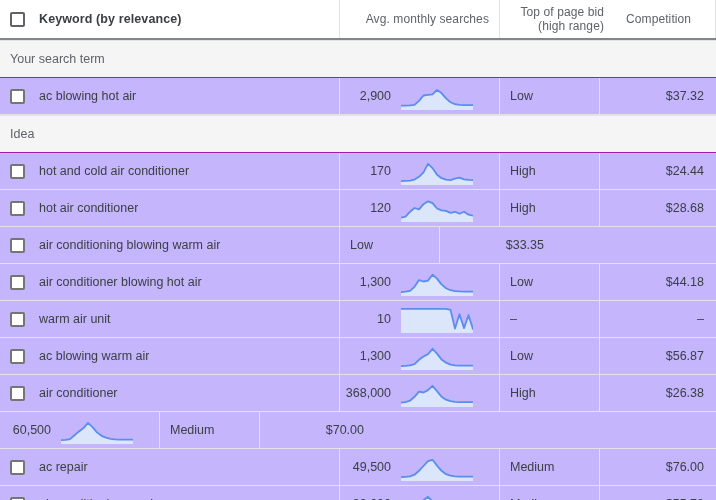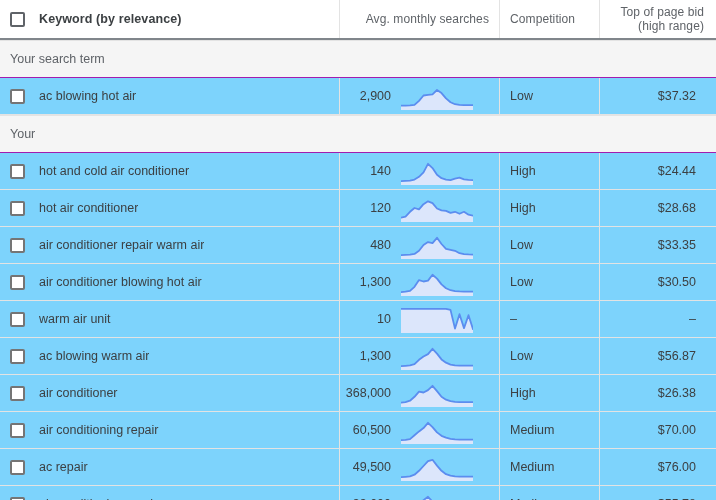--- a/index.html
+++ b/index.html
@@ -20,21 +20,21 @@
     width: 716px;
     position: relative;
   }
 
   
   .row {
     position: relative;
     display: flex;
     align-items: stretch;
     box-sizing: border-box;
-    background: #7dd3fc;
+    background: #c4b5fd;
   }
 
   
   .header-row {
     height: 40px;
     border-bottom: 2px solid #80868b;
     background: #ffffff;
   }
   .header-row .cell {
     display: flex;
@@ -99,21 +99,21 @@
     padding-right: 26px;
     justify-content: flex-end;
   }
   .cell-comp {
     width: 100px;
     border-right: 1px solid #e3e3e3;
     padding-left: 10px;
   }
   .cell-bid {
     width: 116px;
-    padding-right: 20px;
+    padding-right: 12px;
     justify-content: flex-end;
   }
 
   
   .header-row .cell-keyword { width: 340px; padding-left: 10px; }
   .header-row .cell-avg     { width: 160px; padding-right: 10px; }
   .header-row .cell-comp    { width: 100px; padding-left: 10px; }
   .header-row .cell-bid     { width: 116px; padding-right: 12px; }
 
   
@@ -171,29 +171,29 @@
 <div class="kp-table">
 
   <div class="row header-row">
     <div class="cell cell-keyword">
       <span class="checkbox"></span>
       <span>Keyword (by relevance)</span>
     </div>
     <div class="cell cell-avg">
       <span>Avg. monthly searches</span>
     </div>
-    <div class="cell cell-comp">
-      <span>Competition</span>
-    </div>
     <div class="cell cell-bid">
       <span class="header-bid-text">
         <span>Top of page bid</span><br>
         <span>(high range)</span>
       </span>
     </div>
+    <div class="cell cell-comp">
+      <span>Competition</span>
+    </div>
   </div>
 
   <div id="table-body">
       <div class="row group-row">
         <span class="group-label">Your search term</span>
       </div>
       <div class="row data-row">
         <div class="cell cell-keyword">
           <span class="checkbox"></span>
           <span class="kw-text">ac blowing hot air</span>
@@ -208,30 +208,30 @@
           </span>
         </div>
         <div class="cell cell-comp">
           <span>Low</span>
         </div>
         <div class="cell cell-bid">
           <span>$37.32</span>
         </div>
       </div>
       <div class="row group-row">
-        <span class="group-label">Your</span>
+        <span class="group-label">Idea</span>
       </div>
       <div class="row data-row">
         <div class="cell cell-keyword">
           <span class="checkbox"></span>
           <span class="kw-text">hot and cold air conditioner</span>
         </div>
         <div class="cell cell-avg">
           <span class="avg-wrap">
-            <span class="avg-number">140</span>
+            <span class="avg-number">170</span>
             <svg class="spark" viewBox="0 0 72 28" preserveAspectRatio="none">
               <path d="M0.0 24.1 L4.5 23.8 L9.0 23.6 L13.5 22.6 L18.0 19.8 L22.5 15.4 L27.0 6.8 L31.5 11.1 L36.0 17.8 L40.5 21.2 L45.0 22.6 L49.5 23.1 L54.0 21.7 L58.5 20.7 L63.0 22.4 L67.5 22.9 L72.0 23.1 L72 28 L0 28 Z" fill="#dce6fb"></path>
               <path d="M0.0 24.1 L4.5 23.8 L9.0 23.6 L13.5 22.6 L18.0 19.8 L22.5 15.4 L27.0 6.8 L31.5 11.1 L36.0 17.8 L40.5 21.2 L45.0 22.6 L49.5 23.1 L54.0 21.7 L58.5 20.7 L63.0 22.4 L67.5 22.9 L72.0 23.1" fill="none" stroke="#5b8def" stroke-width="1.8" stroke-linejoin="round" stroke-linecap="round"></path>
             </svg>
           </span>
         </div>
         <div class="cell cell-comp">
           <span>High</span>
         </div>
         <div class="cell cell-bid">
@@ -255,30 +255,21 @@
         <div class="cell cell-comp">
           <span>High</span>
         </div>
         <div class="cell cell-bid">
           <span>$28.68</span>
         </div>
       </div>
       <div class="row data-row">
         <div class="cell cell-keyword">
           <span class="checkbox"></span>
-          <span class="kw-text">air conditioner repair warm air</span>
-        </div>
-        <div class="cell cell-avg">
-          <span class="avg-wrap">
-            <span class="avg-number">480</span>
-            <svg class="spark" viewBox="0 0 72 28" preserveAspectRatio="none">
-              <path d="M0.0 24.1 L4.5 23.8 L9.0 23.6 L13.5 22.9 L18.0 19.8 L22.5 14.0 L27.0 11.1 L31.5 12.1 L36.0 6.8 L40.5 13.0 L45.0 17.8 L49.5 18.8 L54.0 19.8 L58.5 22.2 L63.0 23.1 L67.5 23.4 L72.0 23.6 L72 28 L0 28 Z" fill="#dce6fb"></path>
-              <path d="M0.0 24.1 L4.5 23.8 L9.0 23.6 L13.5 22.9 L18.0 19.8 L22.5 14.0 L27.0 11.1 L31.5 12.1 L36.0 6.8 L40.5 13.0 L45.0 17.8 L49.5 18.8 L54.0 19.8 L58.5 22.2 L63.0 23.1 L67.5 23.4 L72.0 23.6" fill="none" stroke="#5b8def" stroke-width="1.8" stroke-linejoin="round" stroke-linecap="round"></path>
-            </svg>
-          </span>
+          <span class="kw-text">air conditioning blowing warm air</span>
         </div>
         <div class="cell cell-comp">
           <span>Low</span>
         </div>
         <div class="cell cell-bid">
           <span>$33.35</span>
         </div>
       </div>
       <div class="row data-row">
         <div class="cell cell-keyword">
@@ -291,21 +282,21 @@
             <svg class="spark" viewBox="0 0 72 28" preserveAspectRatio="none">
               <path d="M0.0 24.1 L4.5 23.6 L9.0 22.9 L13.5 18.8 L18.0 12.1 L22.5 13.5 L27.0 12.6 L31.5 6.8 L36.0 10.6 L40.5 16.4 L45.0 20.2 L49.5 22.2 L54.0 23.1 L58.5 23.4 L63.0 23.6 L67.5 23.6 L72.0 23.6 L72 28 L0 28 Z" fill="#dce6fb"></path>
               <path d="M0.0 24.1 L4.5 23.6 L9.0 22.9 L13.5 18.8 L18.0 12.1 L22.5 13.5 L27.0 12.6 L31.5 6.8 L36.0 10.6 L40.5 16.4 L45.0 20.2 L49.5 22.2 L54.0 23.1 L58.5 23.4 L63.0 23.6 L67.5 23.6 L72.0 23.6" fill="none" stroke="#5b8def" stroke-width="1.8" stroke-linejoin="round" stroke-linecap="round"></path>
             </svg>
           </span>
         </div>
         <div class="cell cell-comp">
           <span>Low</span>
         </div>
         <div class="cell cell-bid">
-          <span>$30.50</span>
+          <span>$44.18</span>
         </div>
       </div>
       <div class="row data-row">
         <div class="cell cell-keyword">
           <span class="checkbox"></span>
           <span class="kw-text">warm air unit</span>
         </div>
         <div class="cell cell-avg">
           <span class="avg-wrap">
             <span class="avg-number">10</span>
@@ -358,24 +349,20 @@
           </span>
         </div>
         <div class="cell cell-comp">
           <span>High</span>
         </div>
         <div class="cell cell-bid">
           <span>$26.38</span>
         </div>
       </div>
       <div class="row data-row">
-        <div class="cell cell-keyword">
-          <span class="checkbox"></span>
-          <span class="kw-text">air conditioning repair</span>
-        </div>
         <div class="cell cell-avg">
           <span class="avg-wrap">
             <span class="avg-number">60,500</span>
             <svg class="spark" viewBox="0 0 72 28" preserveAspectRatio="none">
               <path d="M0.0 24.1 L4.5 23.8 L9.0 23.1 L13.5 19.3 L18.0 15.4 L22.5 12.1 L27.0 6.8 L31.5 11.1 L36.0 16.4 L40.5 19.8 L45.0 21.7 L49.5 22.9 L54.0 23.4 L58.5 23.6 L63.0 23.6 L67.5 23.6 L72.0 23.6 L72 28 L0 28 Z" fill="#dce6fb"></path>
               <path d="M0.0 24.1 L4.5 23.8 L9.0 23.1 L13.5 19.3 L18.0 15.4 L22.5 12.1 L27.0 6.8 L31.5 11.1 L36.0 16.4 L40.5 19.8 L45.0 21.7 L49.5 22.9 L54.0 23.4 L58.5 23.6 L63.0 23.6 L67.5 23.6 L72.0 23.6" fill="none" stroke="#5b8def" stroke-width="1.8" stroke-linejoin="round" stroke-linecap="round"></path>
             </svg>
           </span>
         </div>
         <div class="cell cell-comp">

